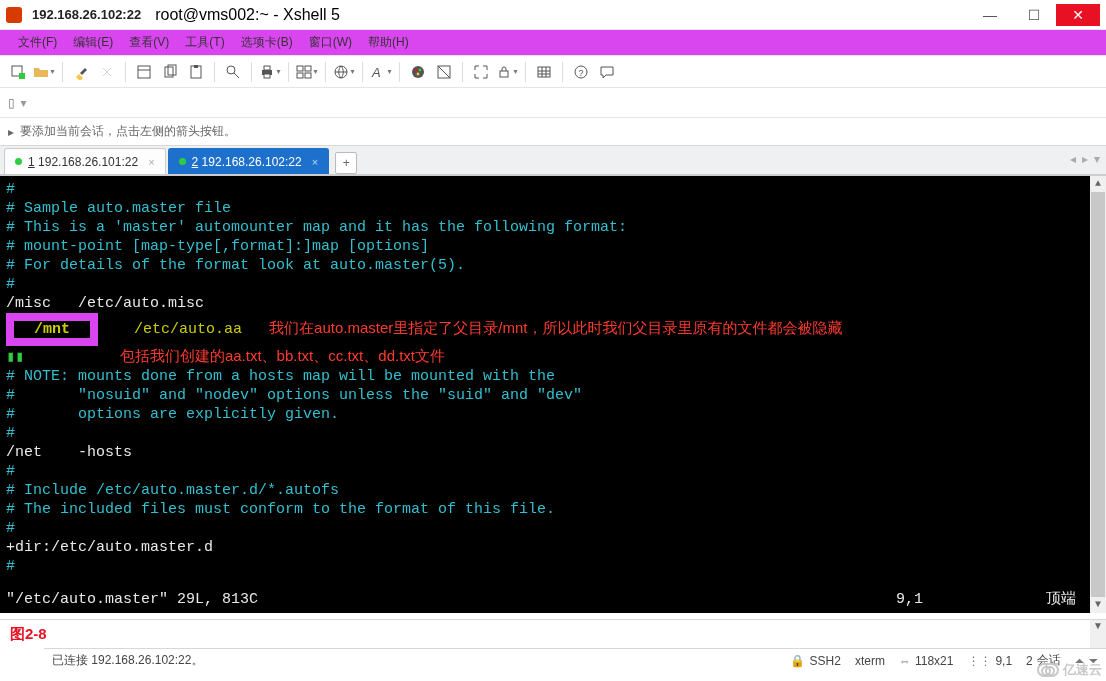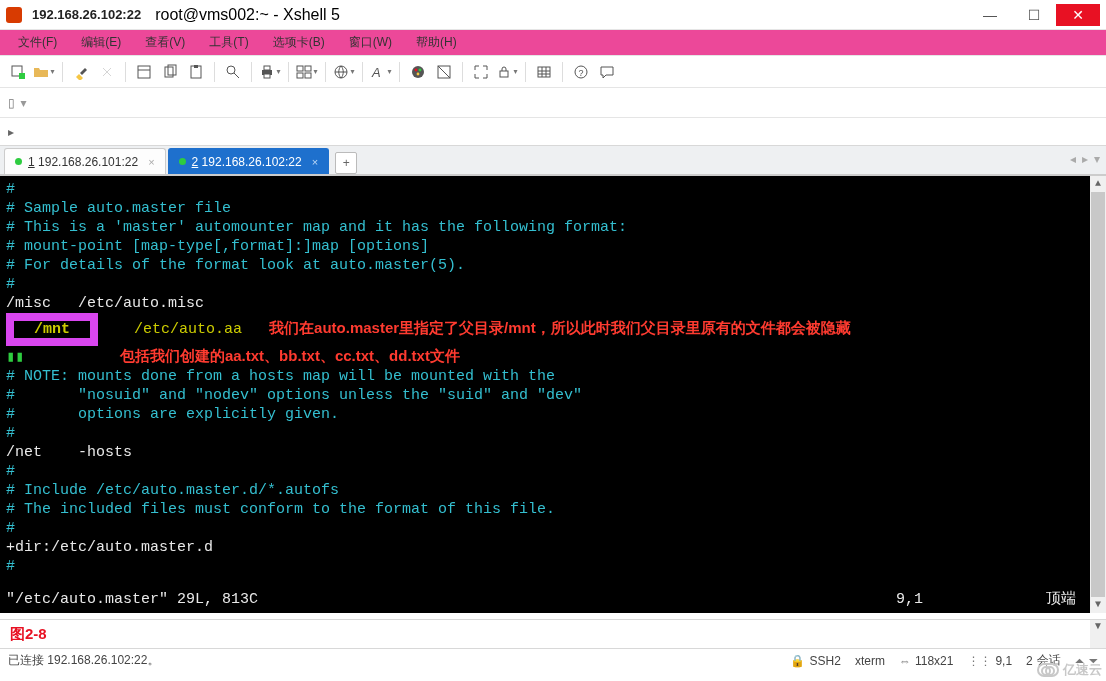--- a/index.html
+++ b/index.html
@@ -4,21 +4,21 @@
 <style>
 * { margin:0; padding:0; box-sizing:border-box; }
 body { font-family:"Microsoft YaHei","Segoe UI",Tahoma,sans-serif; font-size:12px; background:#fff; width:1106px; height:681px; overflow:hidden; position:relative; }
 .titlebar { height:30px; background:#fff; display:flex; align-items:center; padding:0 6px; border-bottom:1px solid #e5e5e5; }
 .titlebar .app-icon { width:16px; height:16px; background:#d83b01; border-radius:3px; margin-right:10px; }
 .titlebar .title-main { font-weight:700; font-size:13px; color:#222; }
 .titlebar .title-sub { margin-left:14px; color:#000000; font-size:16px; }
 .titlebar .spacer { flex:1; }
 .winbtn { width:44px; height:22px; display:flex; align-items:center; justify-content:center; color:#555; font-size:14px; }
 .winbtn.close { background:#e81123; color:#fff; }
-.menubar { height:26px; display:flex; align-items:center; padding:0 10px; gap:8px; background:#ec4899; border-bottom:1px solid #e5e5e5; }
+.menubar { height:26px; display:flex; align-items:center; padding:0 10px; gap:0; background:#d946ef; border-bottom:1px solid #e5e5e5; }
 .menubar .item { padding:3px 8px; color:#333; }
 .toolbar { height:32px; display:flex; align-items:center; padding:0 6px; gap:2px; background:#fff; border-bottom:1px solid #e5e5e5; }
 .tbtn { width:24px; height:24px; display:flex; align-items:center; justify-content:center; color:#555; border-radius:2px; position:relative; }
 .tbtn svg { width:16px; height:16px; }
 .tbtn .dd { font-size:8px; color:#777; margin-left:1px; }
 .tsep { width:1px; height:20px; background:#ddd; margin:0 4px; }
 .urlbar { height:30px; display:flex; align-items:center; padding:0 8px; gap:6px; background:#fff; border-bottom:1px solid #e5e5e5; }
 .urlbar .bookmark { color:#777; }
 .urlbar .url { color:#666; flex:1; font-size:12px; }
 .urlbar .drop { color:#999; }
@@ -34,31 +34,31 @@
 .addtab { width:22px; height:22px; border:1px solid #bbb; background:#fff; display:flex; align-items:center; justify-content:center; color:#666; margin-left:4px; border-radius:2px;}
 .tabbar .tabnav { position:absolute; right:6px; top:6px; color:#aaa; font-size:12px; display:flex; gap:6px;}
 .terminal { background:#000; height:437px; position:relative; font-family:"Courier New",monospace; font-size:15px; line-height:19px; color:#fff; overflow:hidden;}
 .terminal .sb { position:absolute; right:0; top:0; width:16px; height:100%; background:#f0f0f0; display:flex; flex-direction:column; align-items:center;}
 .terminal .sb .arr { height:16px; width:100%; background:#f0f0f0; color:#666; text-align:center; font-size:10px; line-height:16px;}
 .terminal .sb .thumb { width:14px; flex:1; background:#c8c8c8; margin:0 1px;}
 .term-inner { padding:4px 6px; white-space:pre; position:absolute; left:0; top:0; right:16px;}
 .c-cyan { color:#34bfd0; }
 .c-yellow { color:#cccc00; }
 .c-white { color:#e8e8e8; }
-.c-red { color:#ff3b30; font-family:"Microsoft YaHei",sans-serif; font-size:15px; font-weight:700; }
+.c-red { color:#ff3b30; font-family:"Microsoft YaHei",sans-serif; font-size:15px; font-weight:400; }
 .c-green { color:#2ecc40; }
 .boxed { border:8px solid #d946ef; padding:0 20px; display:inline-block; line-height:17px;font-weight:bold;}
 .term-status { position:absolute; bottom:4px; left:6px; right:20px; display:flex; color:#e8e8e8;}
 .term-status .fname { flex:1; }
 .term-status .pos { width:140px; }
 .term-status .top { width:50px; text-align:center; }
 .figure-bar { height:29px; background:#fff; border-top:1px solid #d8d8d8; display:flex; align-items:center; padding:0 10px; position:relative;margin-top:6px;}
 .figure-bar .lbl { color:#e81123; font-weight:700; font-size:15px; }
 .figure-bar .sb2 { position:absolute; right:0; top:0; width:16px; height:100%; background:#f0f0f0; color:#666; text-align:center; font-size:10px;}
-.statusbar { height:24px; border-top:1px solid #d8d8d8; display:flex; align-items:center; padding:0 8px; gap:14px; color:#444; font-size:12px; background:#fff;}
+.statusbar { height:24px; border-top:1px solid #d8d8d8; display:flex; align-items:center; padding:0 8px; gap:14px; color:#444; font-size:12px; background:#fff;margin-left:44px;}
 .statusbar .left { flex:1; }
 .statusbar .ic { color:#777; }
 .statusbar .seg { display:flex; align-items:center; gap:4px;}
 .watermark { position:absolute; right:4px; bottom:2px; color:#c8c8c8; font-size:13px; display:flex; align-items:center; gap:4px; font-weight:600;margin-top:16px;}
 .watermark .wm-ic { width:22px; height:14px; border:2px solid #c8c8c8; border-radius:9px; position:relative;}
 .watermark .wm-ic::before, .watermark .wm-ic::after { content:""; position:absolute; border:2px solid #c8c8c8; border-radius:50%; width:6px; height:6px; top:1px;}
 .watermark .wm-ic::before { left:2px;}
 .watermark .wm-ic::after { right:2px;}
 u.hot { text-decoration:underline; }
 </style>
@@ -222,20 +222,21 @@
     </div>
 </div>
 
 <div class="urlbar">
   <span class="bookmark">▯</span>
   <span class="drop">▾</span>
 </div>
 
 <div class="hintbar">
   <span>▸</span>
+  <span>要添加当前会话，点击左侧的箭头按钮。</span>
 </div>
 
 <div class="tabbar">
   <div class="tab">
     <span class="dot green"></span>
     <span class="tx"><u class="hot">1</u> <span>192.168.26.101:22</span></span>
     <span class="close">×</span>
   </div>
   <div class="tab active">
     <span class="dot green"></span>

